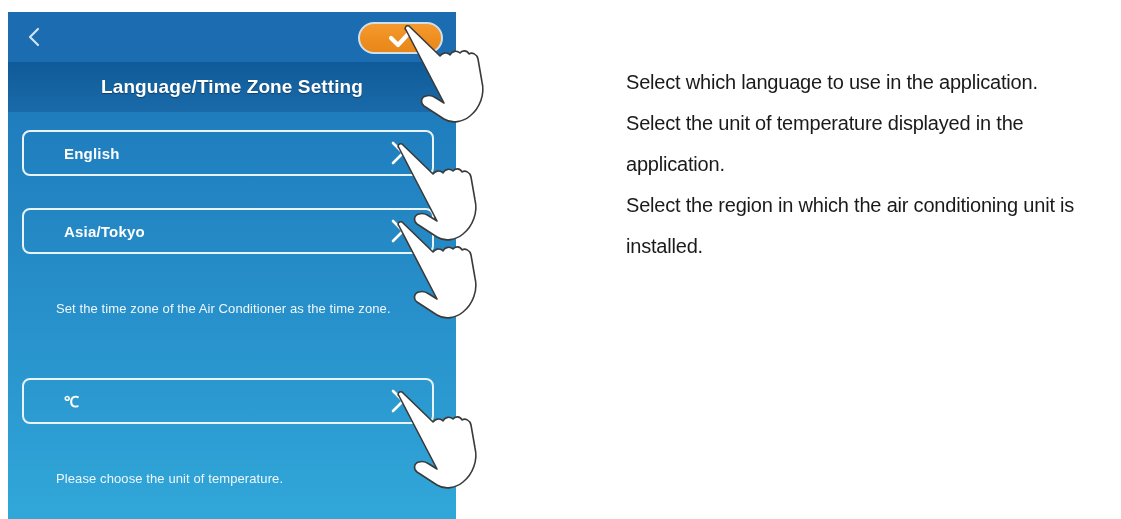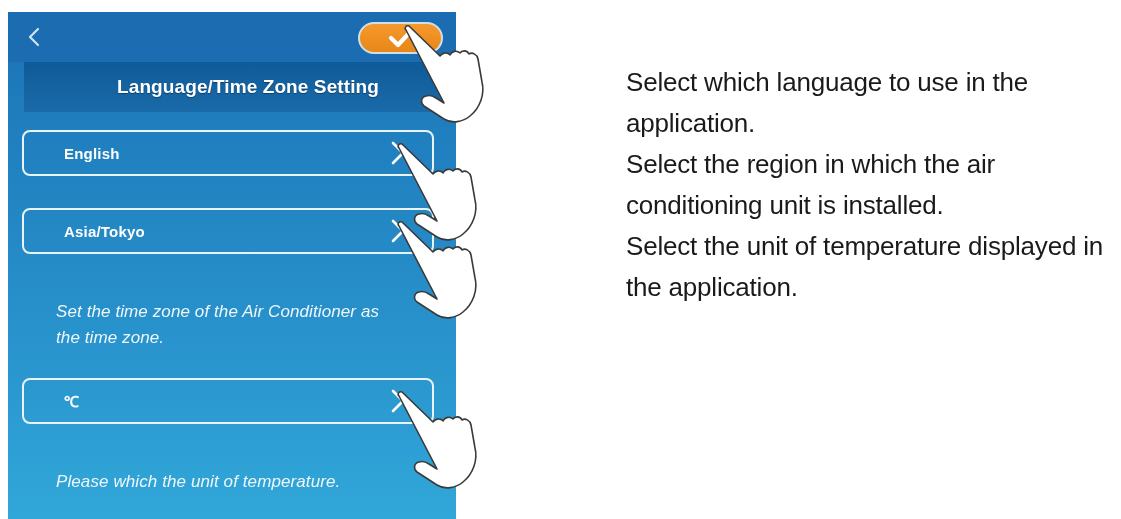--- a/index.html
+++ b/index.html
@@ -52,21 +52,21 @@
     display: flex; align-items: center; justify-content: center;
   }
   .confirm-btn svg { display: block; }
 
   
   .title-band {
     position: absolute;
     left: 0; top: 50px;
     width: 448px; height: 50px;
     background: linear-gradient(180deg, #0f5a99 0%, #14619f 40%, #1a6aa9 100%);
-    display: flex; align-items: center; justify-content: center; margin-left: 16px;
+    display: flex; align-items: center; justify-content: center;
   }
   .title-band .title-text {
     color: #ffffff;
     font-size: 19px;
     font-weight: bold;
     letter-spacing: 0.1px;
     text-shadow: 0 1px 1px rgba(0,0,0,0.35);
   }
 
   
@@ -99,24 +99,23 @@
   .sel-row .chev svg { display: block; }
 
   #row-language { top: 118px; }
   #row-timezone { top: 196px; padding-left: 16px; }
   #row-temp-unit { top: 366px; }
 
   .hint {
     position: absolute;
     left: 48px;
     color: #eef7fc;
-    font-size: 17px;
+    font-size: 13px;
     line-height: 1.55;
     letter-spacing: 0.1px;
-    font-style: italic;
   }
   #hint-timezone { top: 287px; width: 350px; }
   #hint-temp { top: 457px; width: 360px; }
 
   
   .hand {
     position: absolute;
     width: 104px;
     height: 110px;
     pointer-events: none;
@@ -129,21 +128,21 @@
 
   
   .instructions {
     position: absolute;
     left: 626px;
     top: 62px;
     width: 486px;
   }
   .instructions p {
     color: #1a1a1a;
-    font-size: 26px;
+    font-size: 20px;
     line-height: 41px;
     letter-spacing: -0.2px;
   }
   .para-final {
     position: relative;
     line-height: 38px;
   }
   .inline-confirm {
     display: inline-block;
     vertical-align: -7px;
@@ -211,21 +210,21 @@
 
     <div class="sel-row" id="row-temp-unit">
       <span class="sel-label">℃</span>
       <span class="chev">
         <svg width="20" height="26" viewBox="0 0 20 26">
           <path d="M5 3 L15 13 L5 23" fill="none" stroke="#ffffff" stroke-width="2.6" stroke-linecap="round" stroke-linejoin="round"></path>
         </svg>
       </span>
     </div>
 
-    <div class="hint" id="hint-temp">Please which the unit of temperature.</div>
+    <div class="hint" id="hint-temp">Please choose the unit of temperature.</div>
   </div>
 
   <div class="hand" id="hand-confirm">
     <svg viewBox="0 0 104 110">
       <path d="M6 8 C4 6 6 3 9 4 L40 34 C42 31 46 30 49 32 L50 33
                C52 29 57 28 60 31 C62 28 67 28 69 32 C72 30 77 32 78 37
                L82 60 C85 72 80 86 70 94 C63 100 52 102 44 97
                L24 84 C20 81 21 75 26 74 C29 73 33 74 36 76 L44 81 L6 8 Z" fill="#ffffff" stroke="#3a3a3a" stroke-width="1.6" stroke-linejoin="round"></path>
     </svg>
   </div>
@@ -252,17 +251,17 @@
     <svg viewBox="0 0 104 110">
       <path d="M6 8 C4 6 6 3 9 4 L40 34 C42 31 46 30 49 32 L50 33
                C52 29 57 28 60 31 C62 28 67 28 69 32 C72 30 77 32 78 37
                L82 60 C85 72 80 86 70 94 C63 100 52 102 44 97
                L24 84 C20 81 21 75 26 74 C29 73 33 74 36 76 L44 81 L6 8 Z" fill="#ffffff" stroke="#3a3a3a" stroke-width="1.6" stroke-linejoin="round"></path>
     </svg>
   </div>
 
   <div class="instructions">
     <p>Select which language to use in the application.</p>
+    <p>Select the unit of temperature displayed in the application.</p>
     <p>Select the region in which the air conditioning unit is installed.</p>
-    <p>Select the unit of temperature displayed in the application.</p>
   </div>
 
 </div>
 
 </body></html>

